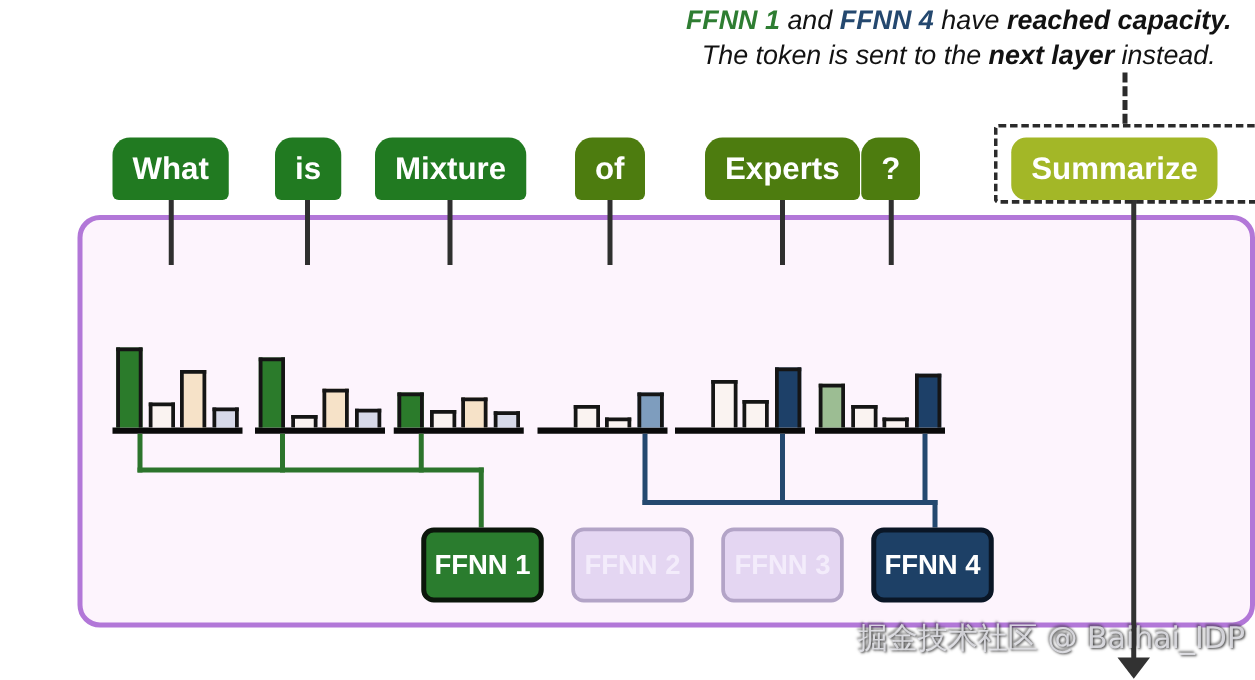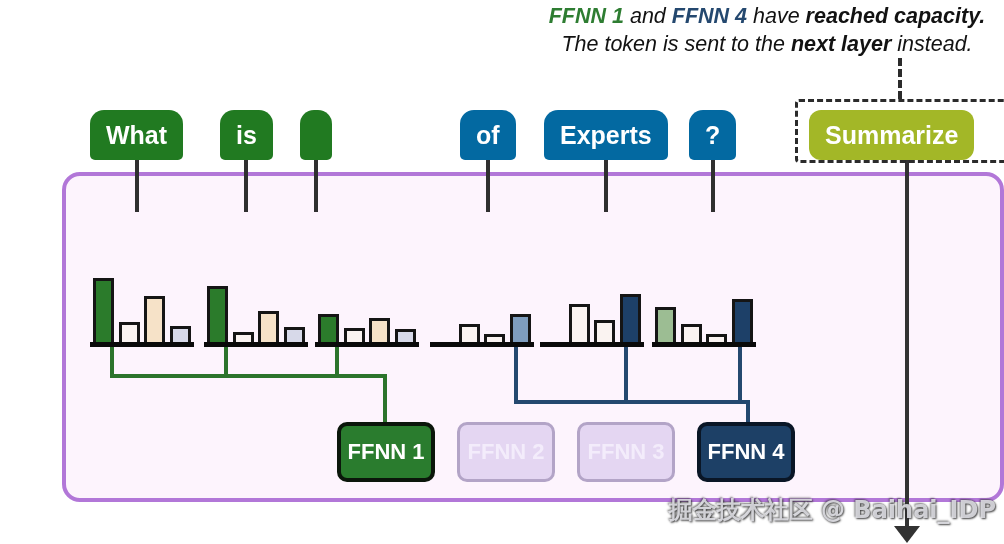--- a/index.html
+++ b/index.html
@@ -17,23 +17,23 @@
   .dash-conn { position:absolute; left:866px; top:58px; height:41px; width:0;
                border-left:4px dashed #2b2b2b; z-index:6; }
   .dash-box { position:absolute; left:763px; top:99px; width:214px; height:64px;
               border:3.5px dashed #2b2b2b; border-radius:4px; z-index:4; }
 
   
   .token { position:absolute; top:110px; height:50px; display:flex; align-items:center;
            justify-content:center; padding:0 16px; border-radius:14px 14px 5px 5px;
            color:#fff; font-weight:bold; font-size:25px; z-index:5; }
   .c-green { background:#217a21; }
-  .c-navy  { background:#0369a1; }
+  .c-navy  { background:#4d7c0f; }
   .c-olive { background:#a3b727; border-radius:12px; }
-  .t0{left:58px} .t1{left:188px} .t2{left:268px} .t3{left:428px} .t4{left:512px} .t5{left:657px} .t6{left:777px}
+  .t0{left:58px} .t1{left:188px} .t2{left:268px} .t3{left:428px} .t4{left:532px} .t5{left:657px} .t6{left:777px}
   .drop { position:absolute; top:50px; left:50%; transform:translateX(-50%);
           width:4px; height:52px; background:#2f2f2f; }
 
   
   .layer-box { position:absolute; left:30px; top:172px; width:942px; height:330px;
                background:#fdf4fd; border:4px solid #b277d8; border-radius:18px; z-index:1; }
 
   
   .bypass-line { position:absolute; left:873px; top:158px; width:4px; height:370px;
                  background:#323232; z-index:2; }
@@ -64,21 +64,21 @@
   
   .ffnn { position:absolute; top:422px; width:98px; height:60px; border-radius:10px;
           display:flex; align-items:center; justify-content:center; font-weight:bold;
           font-size:22px; z-index:4; }
   .f0{left:305px} .f1{left:425px} .f2{left:545px} .f3{left:665px}
   .ffnn-green { background:#2a7c2e; border:4px solid #0b160b; color:#fff; }
   .ffnn-navy  { background:#1d4066; border:4px solid #0a1626; color:#fff; }
   .ffnn-faded { background:#e4d6f2; border:3px solid #b3a4c7; color:#f3ecfb; }
 
   
-  .watermark { position:absolute; right:40px; top:494px; font-size:24px; font-weight:bold;
+  .watermark { position:absolute; right:40px; top:494px; font-size:24px; font-weight:normal;
                font-family:"DejaVu Sans", sans-serif;
                color:rgba(230,230,236,0.85); z-index:7;
                text-shadow:1px 1px 2px rgba(45,45,45,0.9), -1px -1px 2px rgba(45,45,45,0.6);text-align:right; }
 </style>
 </head>
 <body>
 
 <div class="stage">
 
   <div class="caption">
@@ -92,20 +92,21 @@
   <div id="tokens">
       <div class="token c-green t0">
         <span>What</span>
         <div class="drop"></div>
       </div>
       <div class="token c-green t1">
         <span>is</span>
         <div class="drop"></div>
       </div>
       <div class="token c-green t2">
+        <span>Mixture</span>
         <div class="drop"></div>
       </div>
       <div class="token c-navy t3">
         <span>of</span>
         <div class="drop"></div>
       </div>
       <div class="token c-navy t4">
         <span>Experts</span>
         <div class="drop"></div>
       </div>

